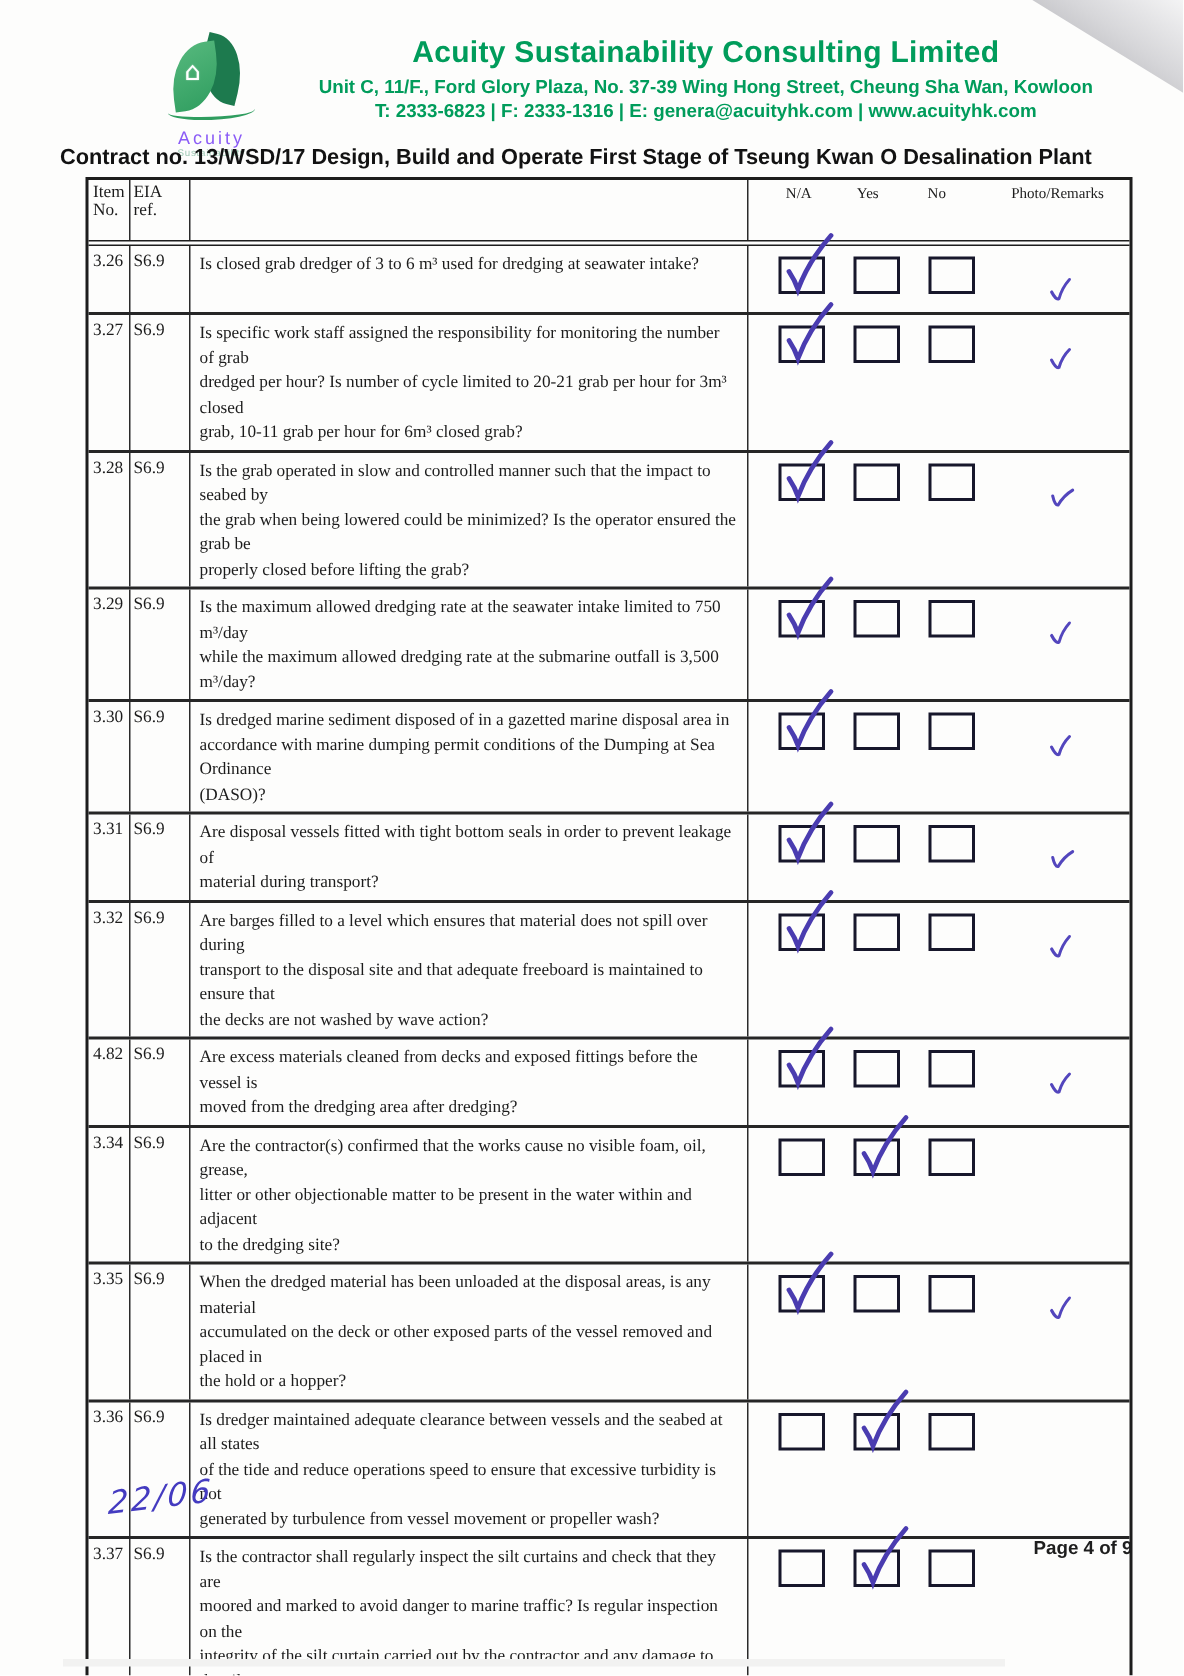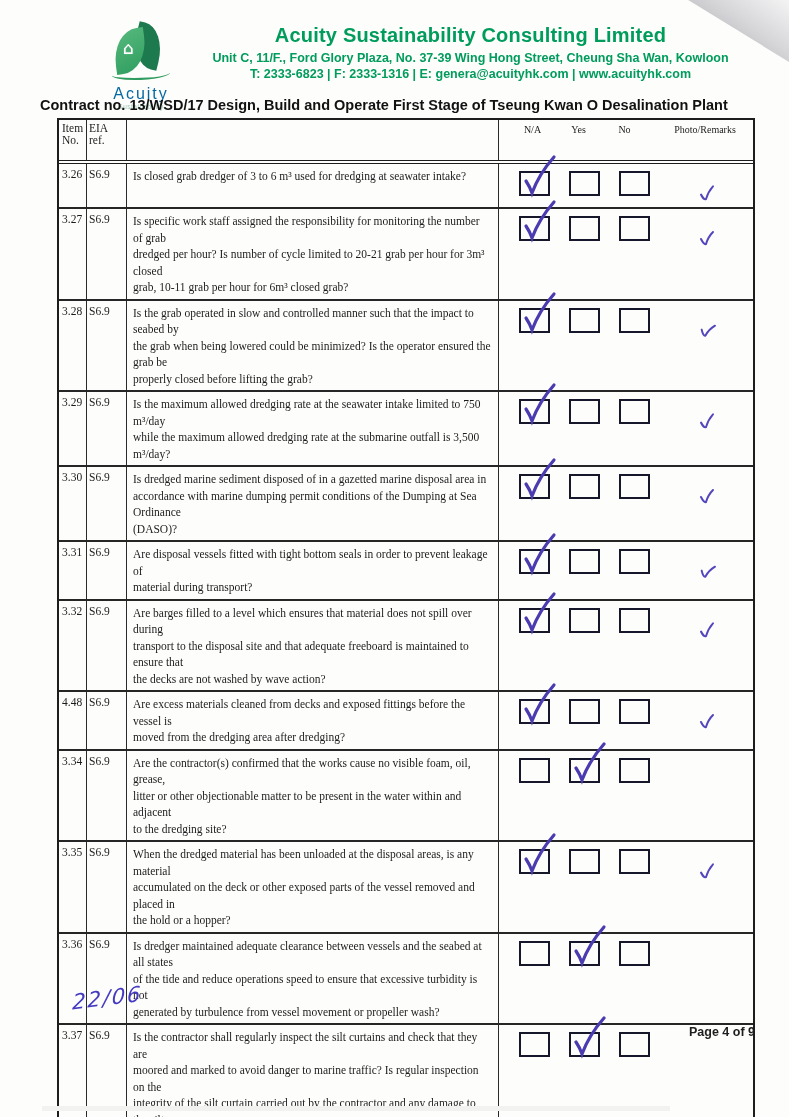--- a/index.html
+++ b/index.html
@@ -17,22 +17,22 @@
   .logo-block{width:92px;flex:0 0 92px;padding-top:4px;text-align:center;}
   .leaf-wrap{position:relative;width:62px;height:52px;margin:0 auto;}
   .leaf-back{position:absolute;left:24px;top:0;width:28px;height:44px;background:#1d7a4e;
     border-radius:0 80% 0 80%;transform:rotate(14deg);}
   .leaf-front{position:absolute;left:4px;top:5px;width:32px;height:44px;
     background:linear-gradient(160deg,#57b97e,#2f9d5f);border-radius:80% 0 80% 0;transform:rotate(-8deg);}
   .house-glyph{position:absolute;left:13px;top:16px;color:#ffffff;font-size:17px;line-height:1;
     font-family:"DejaVu Sans",sans-serif;text-shadow:0 0 1px rgba(255,255,255,.7);}
   .logo-swoosh{position:absolute;left:2px;bottom:-4px;width:58px;height:10px;
     border-bottom:2px solid #2f9d5f;border-radius:0 0 100% 60%;}
-  .logo-wordmark{margin-top:9px;color:#0369a1;font-family:"Liberation Sans",sans-serif;
-    font-size:16px;letter-spacing:2px;}
+  .logo-wordmark{margin-top:9px;color:#8b5cf6;font-family:"Liberation Sans",sans-serif;
+    font-size:12px;letter-spacing:2px;}
   .logo-tagline{color:#9ec9b4;font-family:"Liberation Sans",sans-serif;font-size:6.5px;
     letter-spacing:.5px;filter:blur(.3px);}
   .org-block{flex:1;text-align:center;font-family:"Liberation Sans",sans-serif;color:#009c5b;padding-top:4px;}
   .company-name{font-size:20px;font-weight:bold;letter-spacing:.2px;}
   .company-address{font-size:12.5px;margin-top:4px;font-weight:bold;}
   .company-contacts{font-size:12.5px;margin-top:2px;font-weight:bold;}
 
   .contract-title{position:absolute;top:97px;left:40px;right:40px;text-align:left;
     font-family:"Liberation Sans",sans-serif;font-weight:bold;font-size:14.5px;color:#121212;}
 
@@ -249,21 +249,21 @@
             </span>
         <span class="checkbox"></span>
         <span class="checkbox"></span>
         <span class="remark-mark show"><svg width="16" height="18" viewBox="0 0 16 18">
                 <path d="M2 9 Q5 15 7 14 Q9 7 14 2"></path>
               </svg></span>
       </div>
     </div>
 
     <div class="trow">
-      <div class="c cell-item">4.48</div>
+      <div class="c cell-item">4.82</div>
       <div class="c cell-eia">S6.9</div>
       <div class="c cell-q">Are excess materials cleaned from decks and exposed fittings before the vessel is
 moved from the dredging area after dredging?</div>
       <div class="c cell-right">
         <span class="checkbox checked">
               <svg class="tick" viewBox="0 0 40 50">
                 <path d="M8 28 Q12 34 14 40 Q21 21 36 4"></path>
               </svg>
             </span>
         <span class="checkbox"></span>

